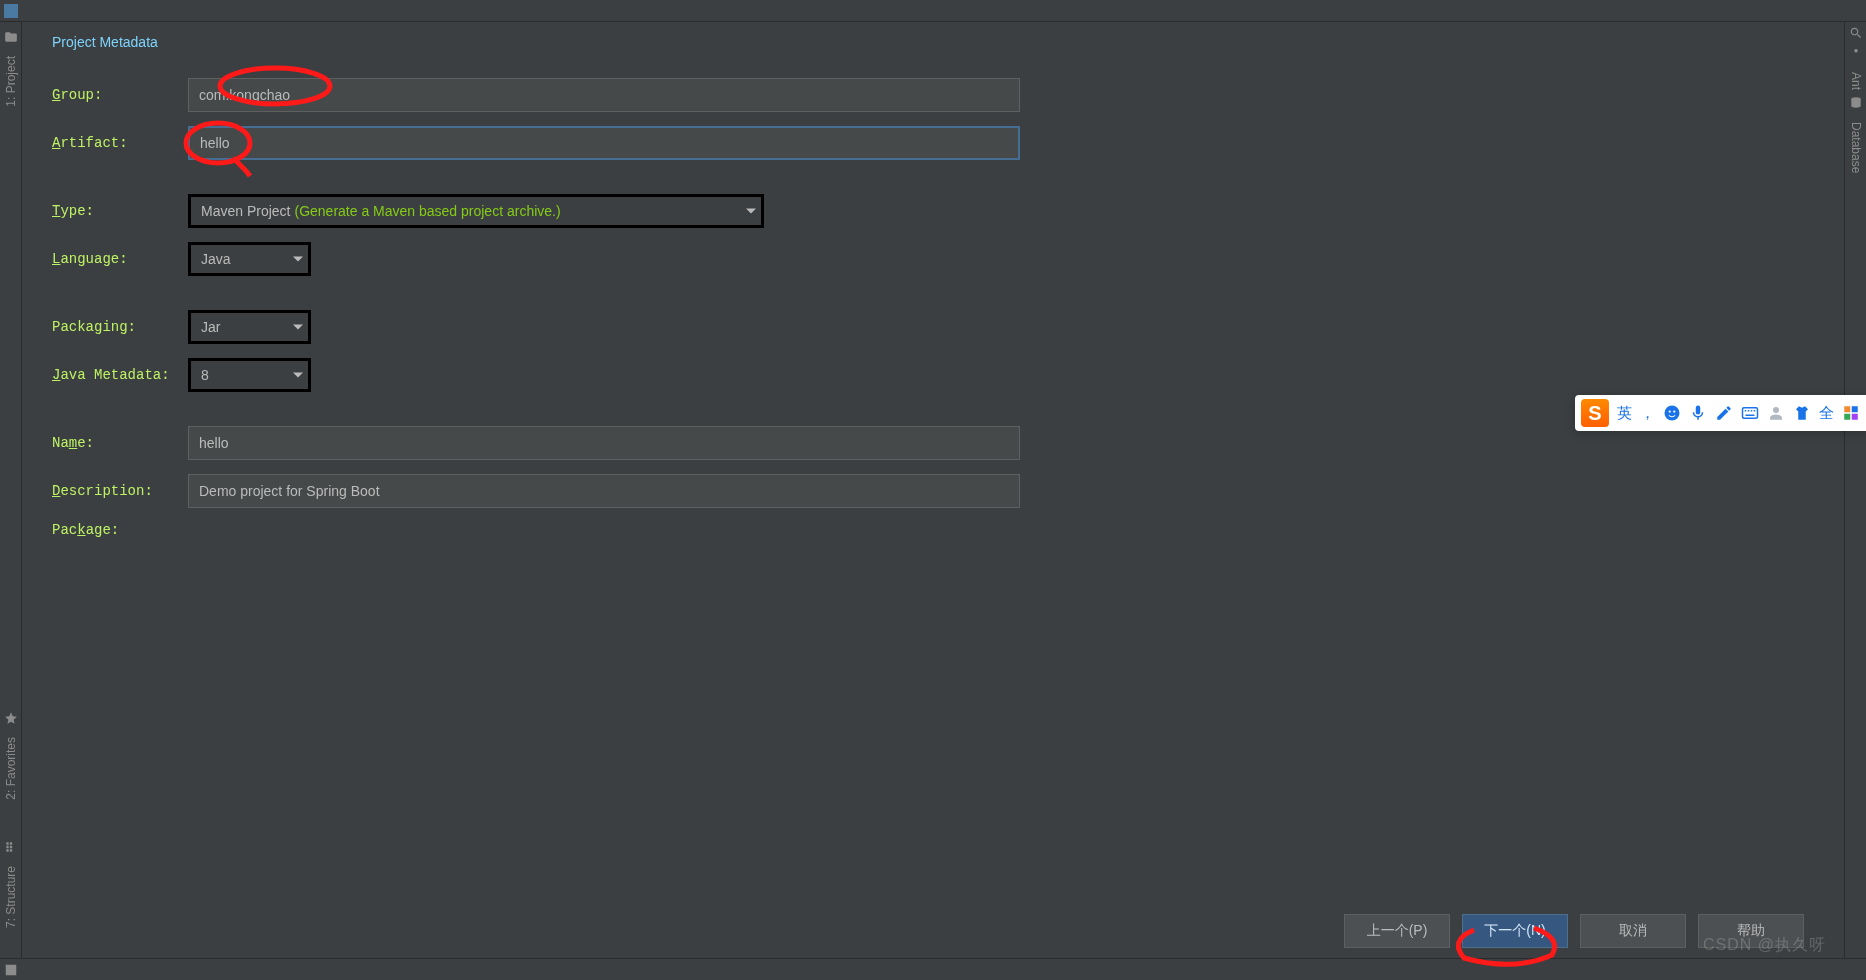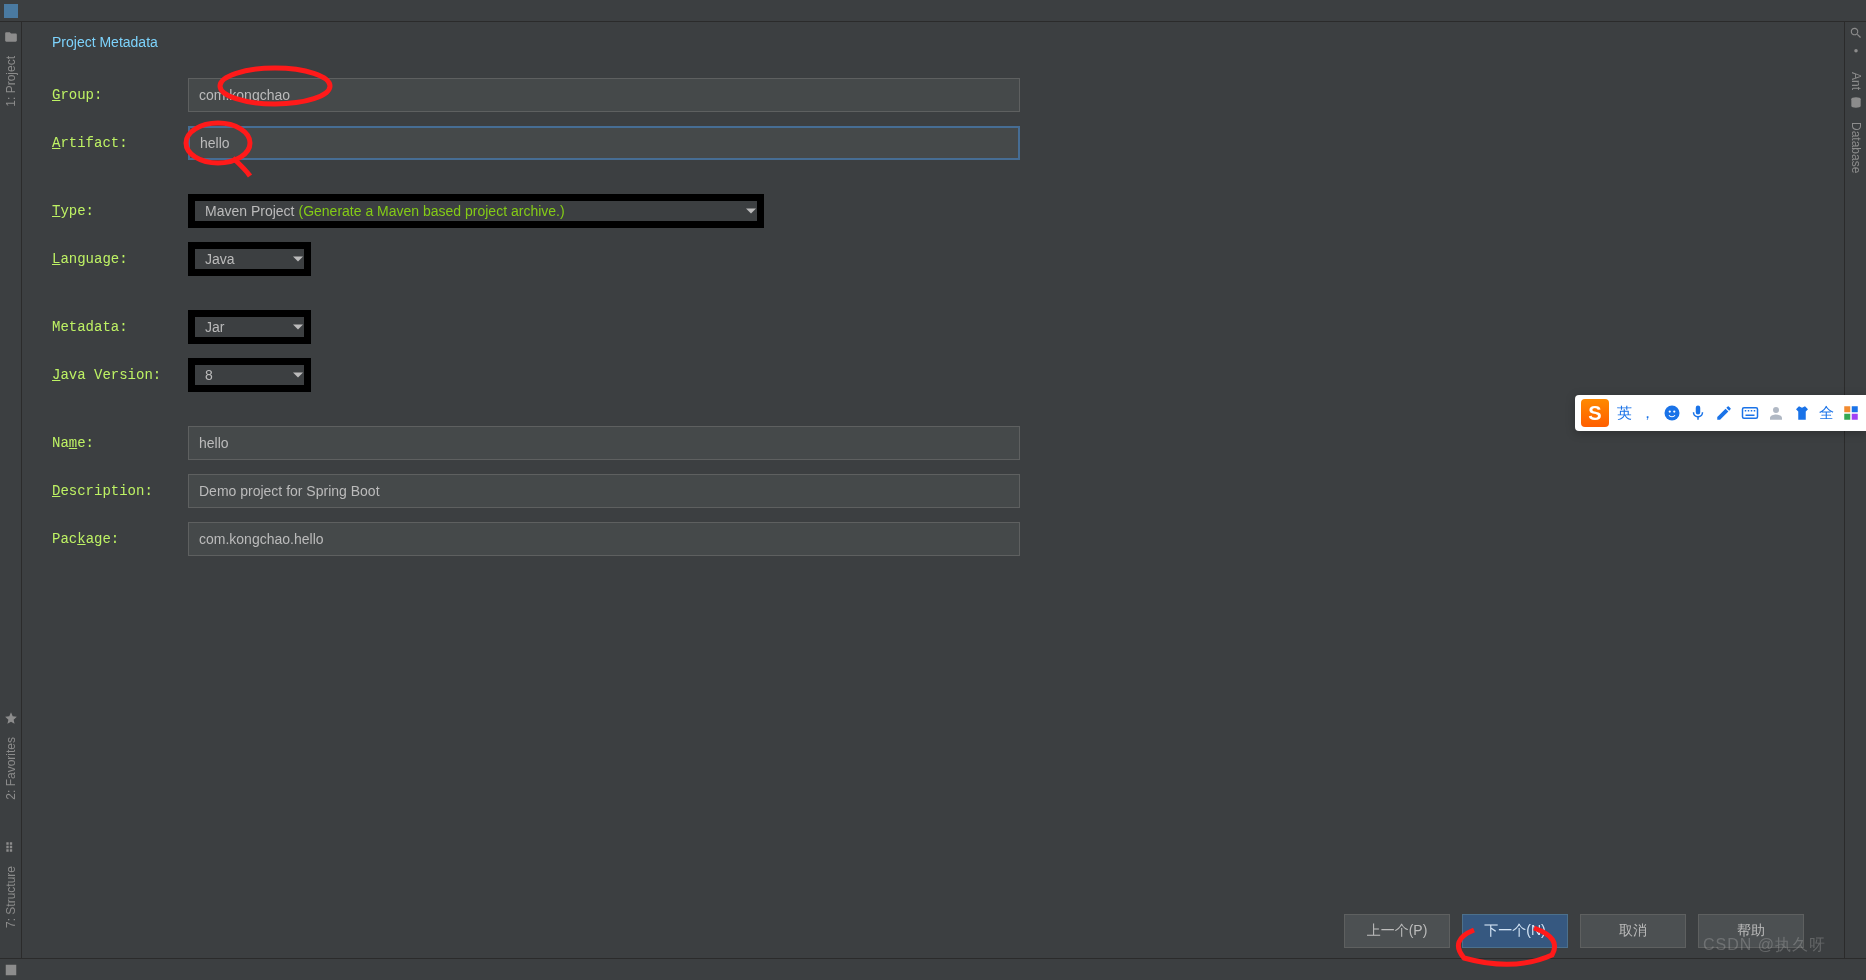--- a/index.html
+++ b/index.html
@@ -68,21 +68,21 @@
   background: #45494a; border: 1px solid #5e6060; color: #bbbbbb;
   padding: 0 10px; font-size: 14px;
 }
 .text-input.focused {
   border: 2px solid #466d94;
 }
 .select-wrap {
   position: relative; display: inline-flex; align-items: center;
 }
 .select-input {
-  height: 34px; background: #3c3f41; border: 7px solid #000000;
+  height: 34px; background: #3c3f41; border: 3px solid #000000;
   color: #bbbbbb; padding: 0 28px 0 10px; font-size: 14px;
   display: flex; align-items: center; cursor: pointer;
 }
 .select-input .hint { color: #84cc16; margin-left: 4px; }
 .select-arrow {
   position: absolute; right: 8px; top: 50%; transform: translateY(-50%);
   width: 0; height: 0; border-left: 5px solid transparent;
   border-right: 5px solid transparent; border-top: 5px solid #bbbbbb;
 }
 .w-type { width: 576px; }
@@ -201,31 +201,31 @@
         <div class="select-input w-small">
             <span>Java</span>
           </div>
         <div class="select-arrow"></div>
       </div>
     </div>
 
     <div class="spacer-row"></div>
 
     <div class="form-row">
-      <div class="form-label">Metadata:</div>
+      <div class="form-label">Packaging:</div>
       <div class="select-wrap">
         <div class="select-input w-small">
             <span>Jar</span>
           </div>
         <div class="select-arrow"></div>
       </div>
     </div>
 
     <div class="form-row">
-      <div class="form-label"><u>J</u><span>ava Version:</span></div>
+      <div class="form-label"><u>J</u><span>ava Metadata:</span></div>
       <div class="select-wrap">
         <div class="select-input w-small">
             <span>8</span>
           </div>
         <div class="select-arrow"></div>
       </div>
     </div>
 
     <div class="spacer-row"></div>
 
@@ -235,21 +235,20 @@
       <input class="text-input" value="hello" style="">
     </div>
 
     <div class="form-row">
       <div class="form-label"><u>D</u><span>escription:</span></div>
       <input class="text-input" value="Demo project for Spring Boot" style="">
     </div>
 
     <div class="form-row">
       <div class="form-label"><span>Pac</span><u>k</u><span>age:</span></div>
-      <input class="text-input" value="com.kongchao.hello" style="">
     </div>
   </div>
 
   <div class="button-row">
     <div class="btn">上一个(P)</div>
     <div class="btn primary">下一个(N)</div>
     <div class="btn">取消</div>
     <div class="btn">帮助</div>
   </div>
 </div>

